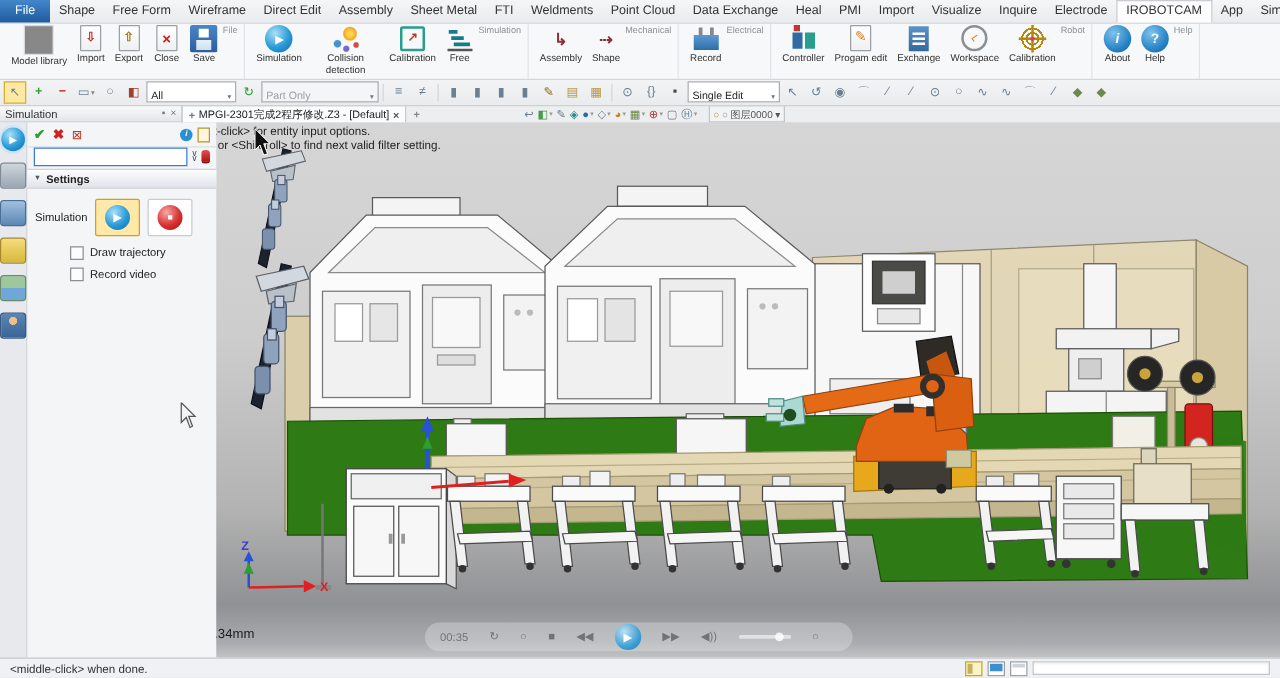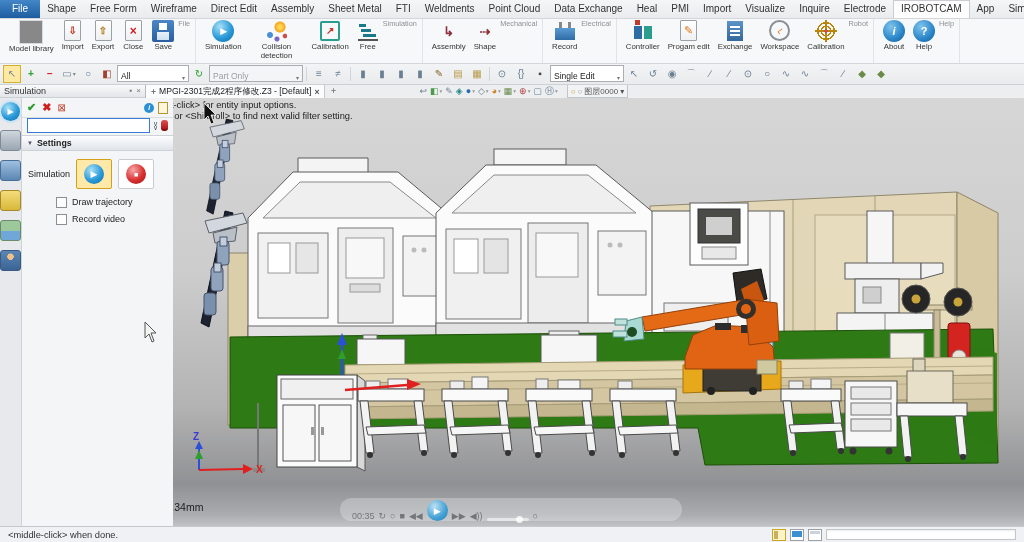--- a/index.html
+++ b/index.html
@@ -156,21 +156,21 @@
   .vpi .dd{font-size:5.5px;color:#999;margin-left:1px}
   .layer-combo{display:flex;align-items:center;gap:2px;background:#f2f3f4;border:1px solid #c2c6c9;
     height:12px;padding:0 3px;margin-left:6px;font-size:8px;color:#555}
   .canvas{position:absolute;left:0;top:14px;right:0;bottom:0;
     background:linear-gradient(180deg,#d6d6d6 0%,#cdcdcd 40%,#b3b3b3 72%,#909194 90%,#a9abae 97%,#c2c4c6 100%);
     overflow:hidden}
   .hints{position:absolute;left:5px;top:2px;font-size:9.3px;color:#222;line-height:1.2;z-index:5}
   .scene{position:absolute;left:0;top:15px;z-index:1}
   .dim-label{position:absolute;left:3px;bottom:14px;font-size:10.5px;color:#1d1d1d;z-index:6}
   .playbar{position:absolute;left:195px;bottom:6px;width:318px;height:23px;border-radius:12px;
-    background:rgba(248,250,252,0.28);display:flex;align-items:flex-end;gap:4px;padding:0 12px;
+    background:rgba(248,250,252,0.28);display:flex;align-items:center;gap:17px;padding:0 12px;
     z-index:6;color:rgba(70,75,80,0.65);font-size:9px}
   .pb-ic{font-size:9px;line-height:1;cursor:default}
   .pb-play{width:21px;height:21px;border-radius:50%;flex:none;
     background:radial-gradient(circle at 36% 30%,rgba(190,228,248,.9),rgba(42,154,216,.85) 60%,rgba(14,108,168,.85));
     display:flex;align-items:center;justify-content:center;color:#fff;font-size:9px}
   .pb-slider{width:42px;height:3px;background:rgba(255,255,255,.55);border-radius:2px;position:relative}
   .pb-slider i{position:absolute;right:6px;top:-2px;width:7px;height:7px;border-radius:50%;background:rgba(255,255,255,.8)}
   
   .statusbar{position:absolute;left:0;bottom:0;right:0;height:15px;background:#eff1f4;
     border-top:1px solid #c6c9cc;display:flex;align-items:center;font-size:9.3px;color:#333;

